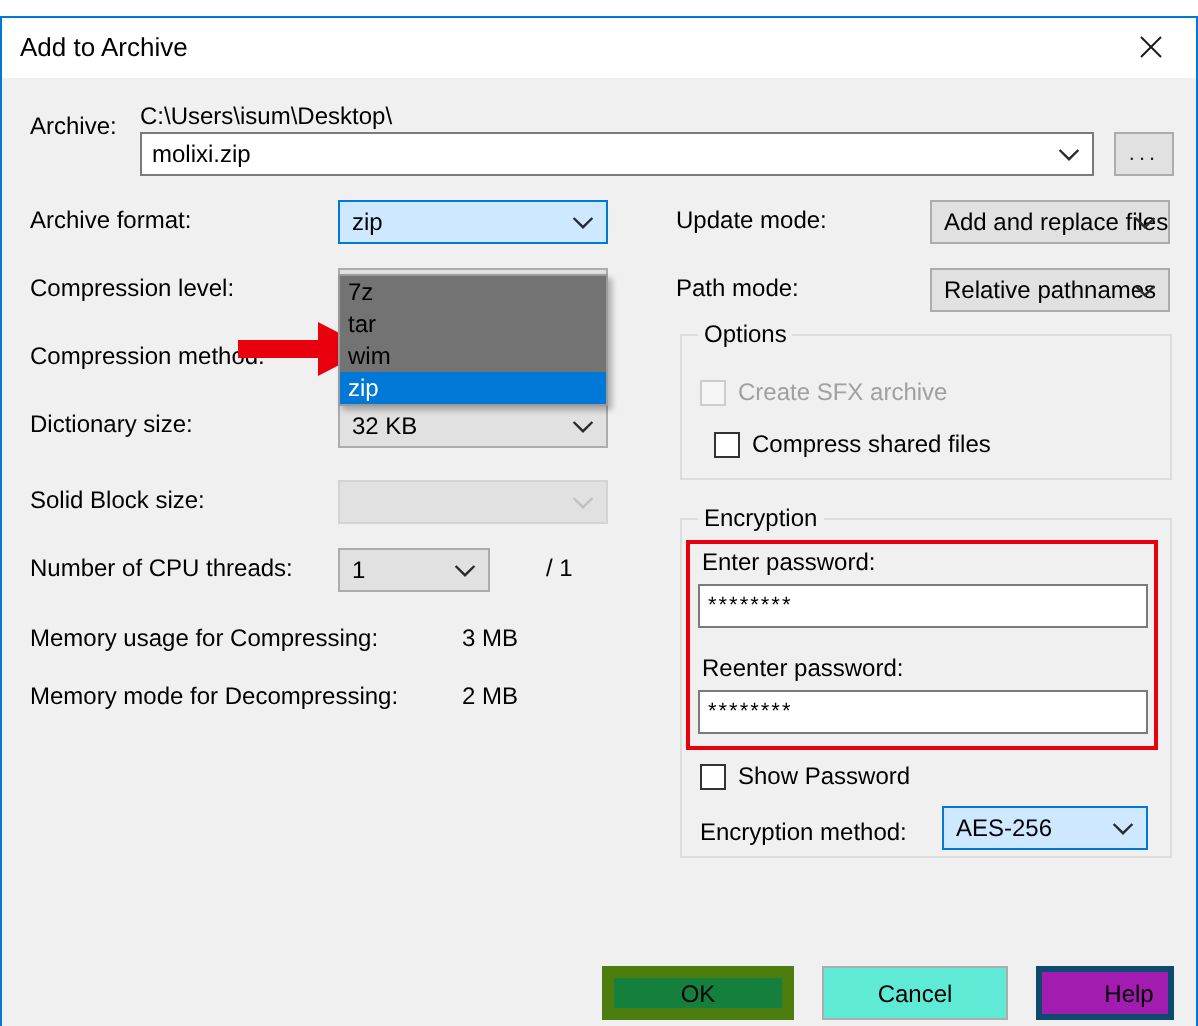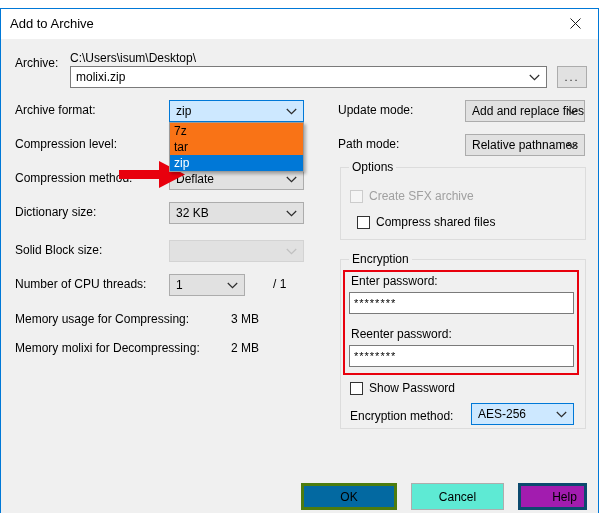--- a/index.html
+++ b/index.html
@@ -116,24 +116,25 @@
   .combo.disabled {
     background: #e1e1e1;
     border: 1px solid #d3d3d3;
     color: #a0a0a0;
   }
 
   
   #format-list {
     position: absolute;
     box-sizing: border-box;
-    background: #f97316;
+    background: #737373;
     border: 1px solid #9b9b9b;
     z-index: 40;
     box-shadow: 2px 2px 3px rgba(0,0,0,0.28);
+    margin-top: 15px;
   }
   #format-list .opt {
     height: 16px;
     line-height: 16px;
     padding-left: 4px;
     font-size: 12px;
     color: #000;
     white-space: nowrap;
   }
   #format-list .opt.sel {
@@ -187,22 +188,22 @@
     border: 1px solid #adadad;
     font-family: "Liberation Sans", sans-serif;
     font-size: 12px;
     color: #000;
     display: flex;
     align-items: center;
     justify-content: center;
     cursor: default;
   }
   .btn.default {
-    background: #0369a1;
-    border: 3px solid #4d7c0f;
+    background: #15803d;
+    border: 6px solid #4d7c0f;
   }
   .btn.light {
     background: #a21caf;
     border: 3px solid #0c4a6e;
     padding-left: 24px;
   }
   .btn.dots {
     background: #e1e1e1;
     border: 1px solid #acacac;
     letter-spacing: 2px;
@@ -253,21 +254,21 @@
 
   <div class="btn dots" style="left:556px; top:57px; width:30px; height:22px;">...</div>
 
   <div class="lbl" style="left:14px; top:94px;">Archive format:</div>
   <div class="lbl" style="left:14px; top:128px;text-align:right;">Compression level:</div>
   <div class="lbl" style="left:14px; top:162px;">Compression method:</div>
   <div class="lbl" style="left:14px; top:196px;">Dictionary size:</div>
   <div class="lbl" style="left:14px; top:234px;">Solid Block size:</div>
   <div class="lbl" style="left:14px; top:268px;">Number of CPU threads:</div>
   <div class="lbl" style="left:14px; top:303px;">Memory usage for Compressing:</div>
-  <div class="lbl" style="left:14px; top:332px;">Memory molixi for Decompressing:</div>
+  <div class="lbl" style="left:14px; top:332px;">Memory mode for Decompressing:</div>
 
   <div class="lbl rt" style="left:230px; top:303px; width:60px;">3 MB</div>
   <div class="lbl rt" style="left:230px; top:332px; width:60px;">2 MB</div>
 
   <div class="combo flat" style="left:168px; top:125px; width:135px; height:22px;">
     <span></span>
     <span class="arrow">
       <svg width="11" height="7" viewBox="0 0 11 7">
           <polyline points="0.8,1 5.5,5.6 10.2,1" fill="none" stroke="#2b2b2b" stroke-width="1.2"></polyline>
         </svg>
@@ -316,20 +317,21 @@
     <span class="arrow">
       <svg width="11" height="7" viewBox="0 0 11 7">
           <polyline points="0.8,1 5.5,5.6 10.2,1" fill="none" stroke="#2b2b2b" stroke-width="1.2"></polyline>
         </svg>
     </span>
   </div>
 
   <div id="format-list" style="left:168px; top:113px; width:135px;">
     <div class="opt">7z</div>
     <div class="opt">tar</div>
+    <div class="opt">wim</div>
     <div class="opt sel">zip</div>
   </div>
 
   <div class="lbl" style="left:337px; top:94px;">Update mode:</div>
   <div class="combo flat" style="left:464px; top:91px; width:120px; height:22px;">
     <span>Add and replace files</span>
     <span class="arrow">
       <svg width="11" height="7" viewBox="0 0 11 7">
           <polyline points="0.8,1 5.5,5.6 10.2,1" fill="none" stroke="#2b2b2b" stroke-width="1.2"></polyline>
         </svg>

